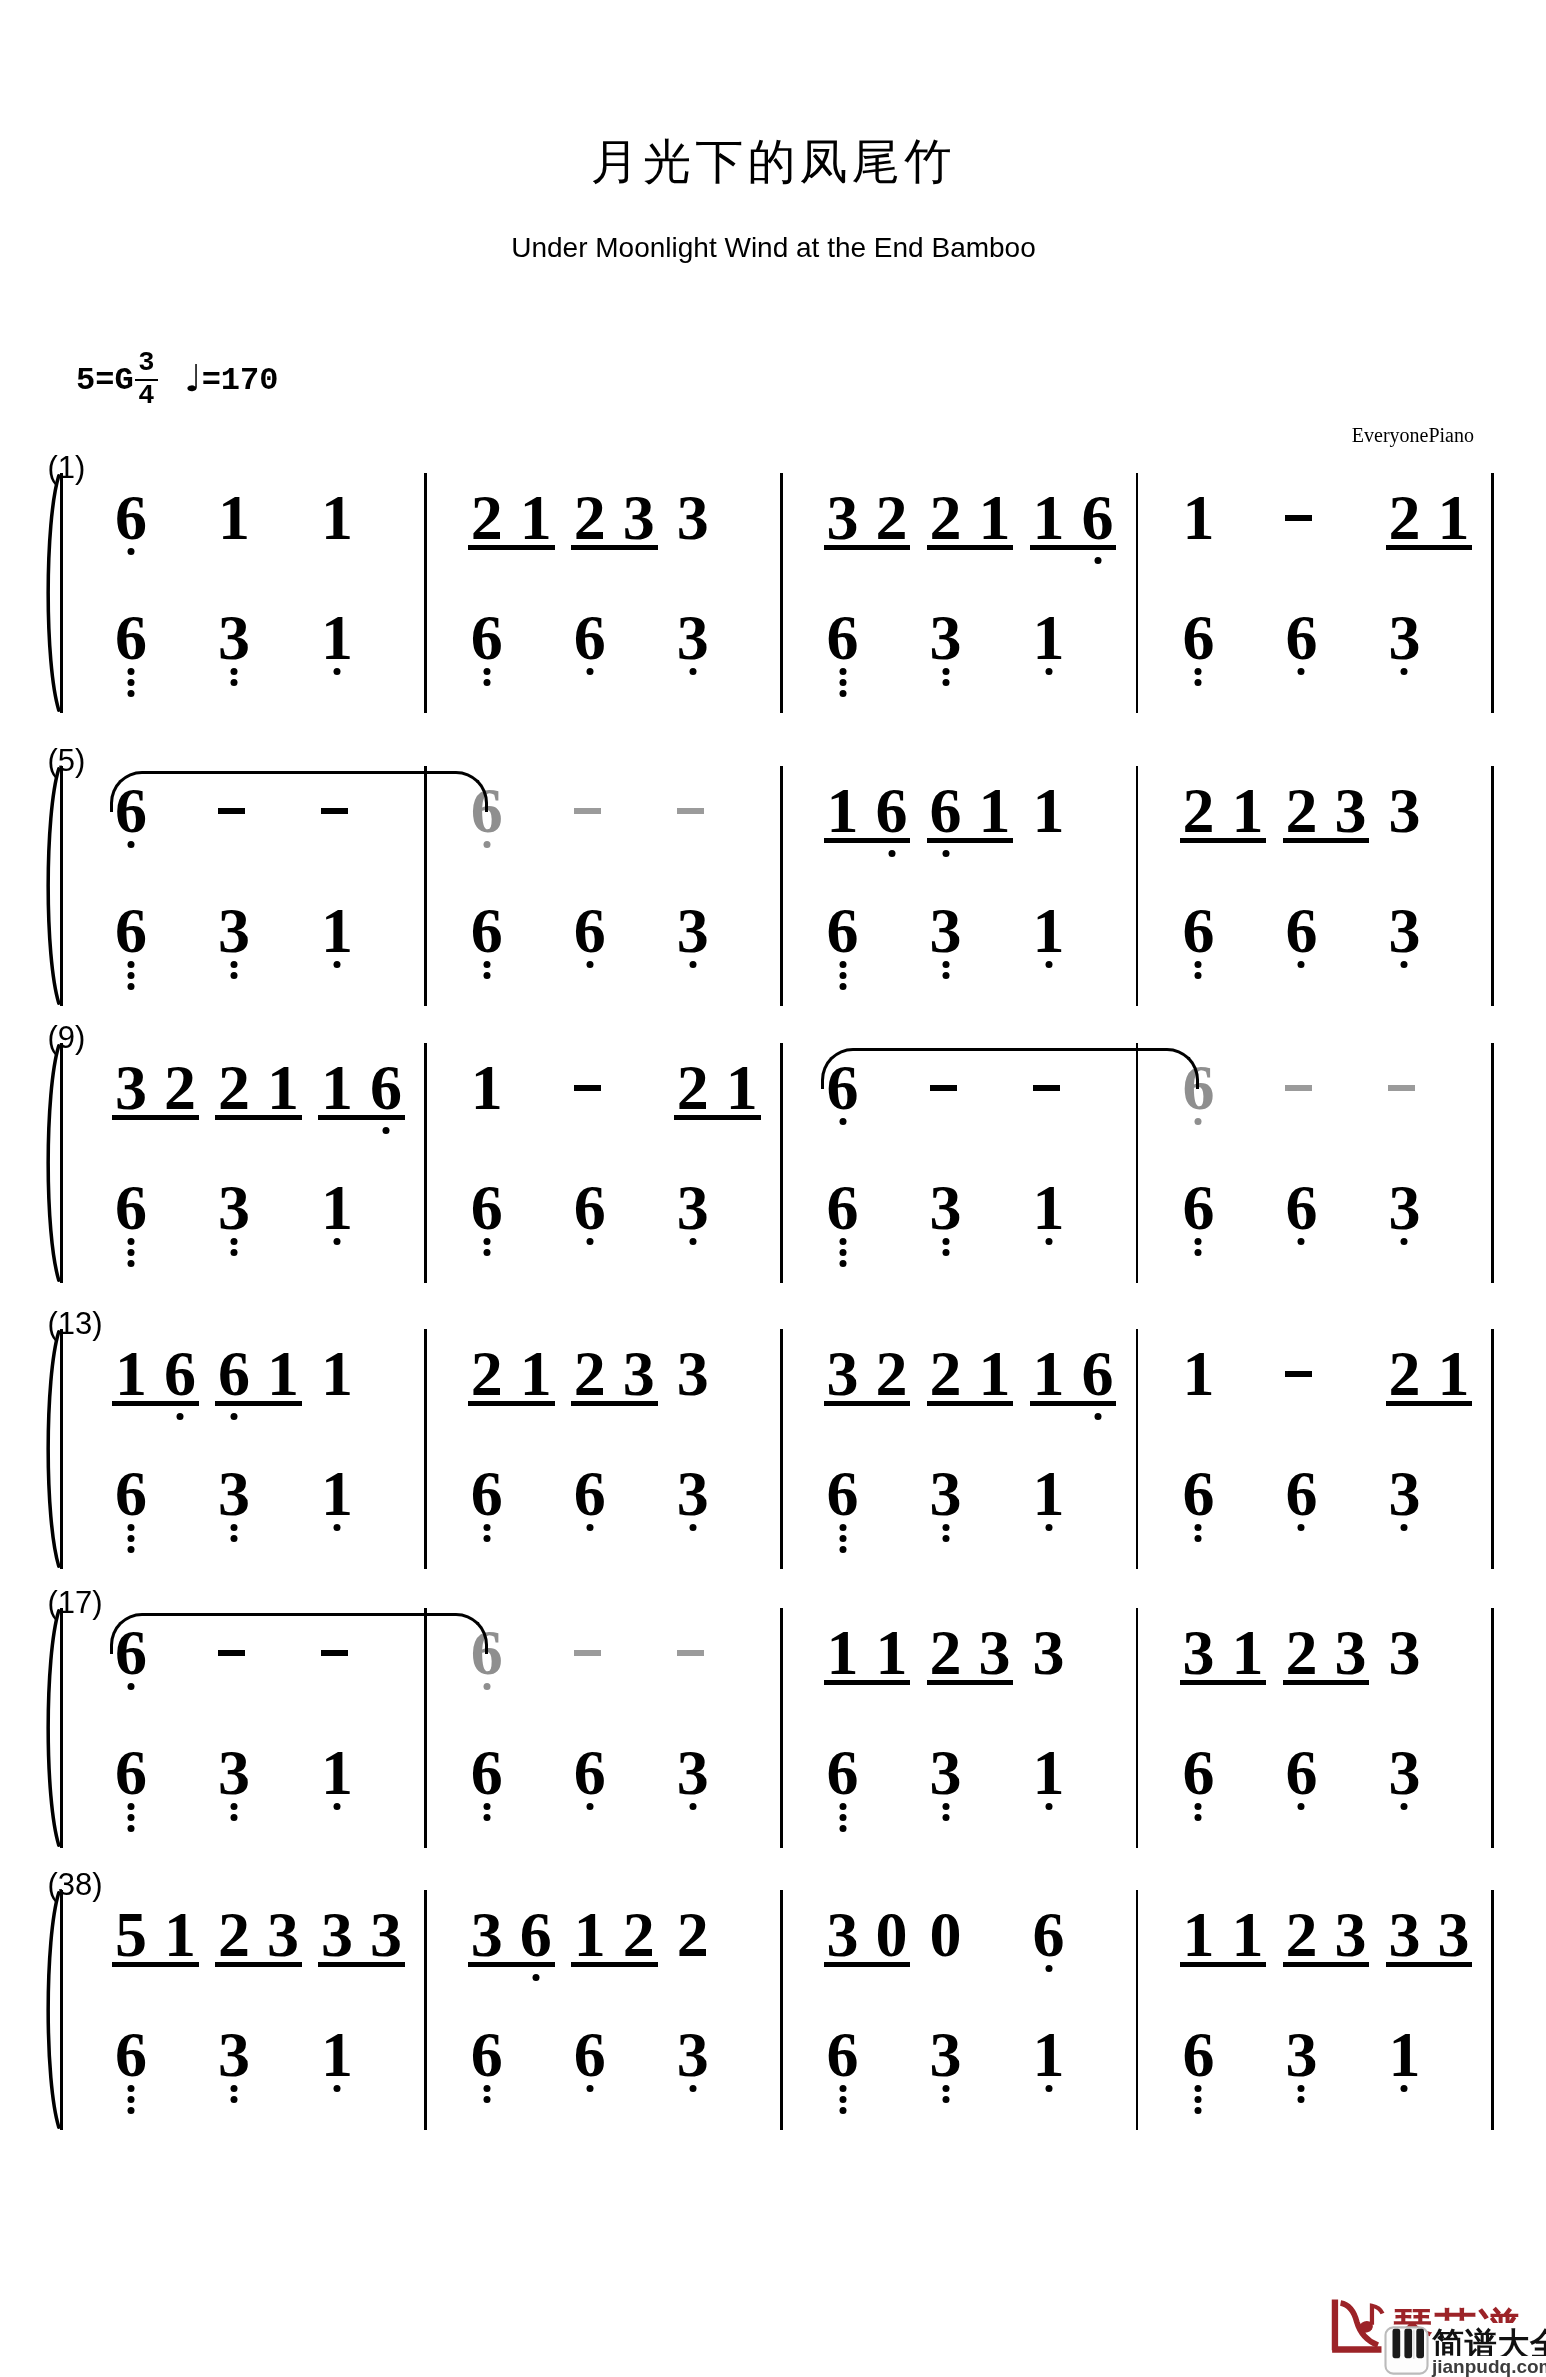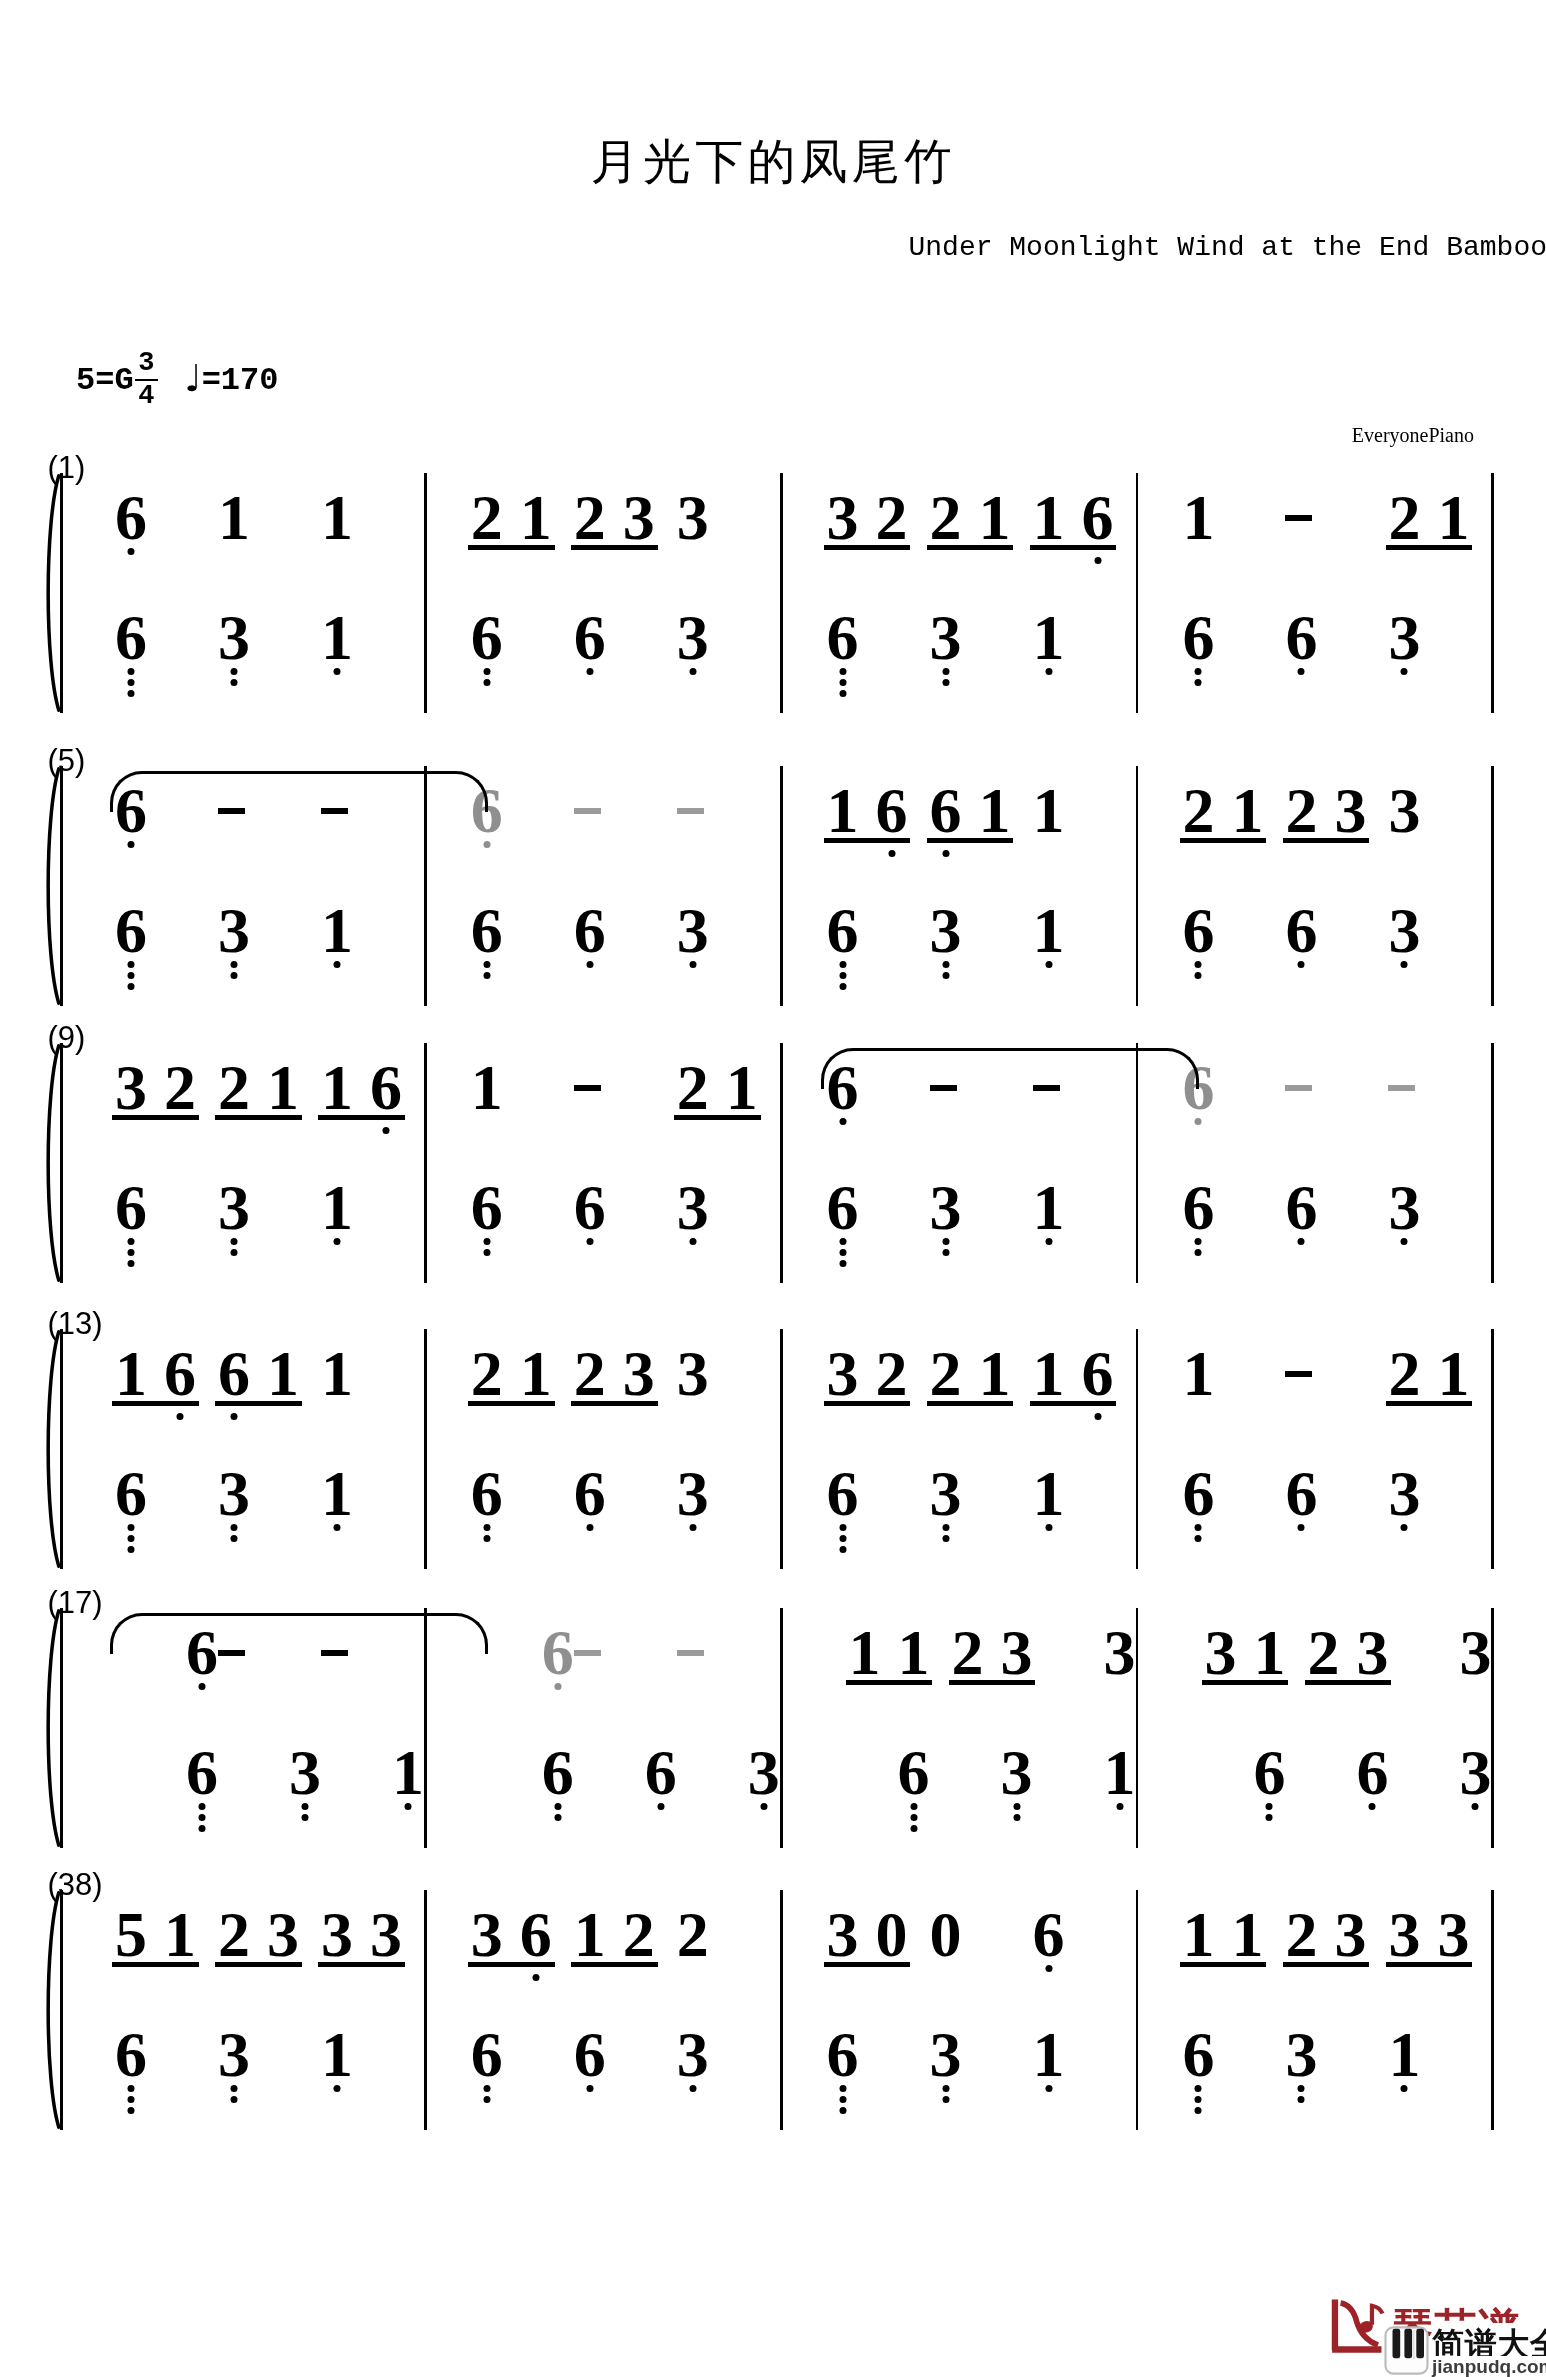--- a/index.html
+++ b/index.html
@@ -1,22 +1,22 @@
 <!DOCTYPE html>
 <html style="font-size:11.3px"><head>
 <meta charset="utf-8">
 <style>
   *{margin:0;padding:0;box-sizing:border-box}
   html,body{background:#ffffff}
   .page{position:relative;width:1547px;height:2377px;background:#fff;overflow:hidden;
         font-family:"Liberation Serif",serif;color:#000}
   .title{position:absolute;top:130px;left:0;width:100%;text-align:center;
          font-size:48px;font-weight:normal;letter-spacing:4.2px}
-  .subtitle{position:absolute;top:232px;left:0;width:100%;text-align:right;
-            font-family:Liberation Mono, monospace;font-size:28px}
+  .subtitle{position:absolute;top:232px;left:0;width:100%;text-align:center;
+            font-family:Liberation Sans, sans-serif;font-size:28px}
   .keyline{position:absolute;left:76px;top:346px;height:68px;display:flex;align-items:center;
            font-family:"Liberation Mono",monospace;font-weight:bold;font-size:32px}
   .frac{display:inline-flex;flex-direction:column;align-items:center;margin:0 5.6px 0 1.4px;
         font-size:27px;line-height:27px}
   .fbar{width:22.6px;height:2.8px;background:#000;margin:2.1px 0}
   .tempo-note{font-family:"DejaVu Sans",sans-serif;font-weight:normal;font-size:37px;margin-left:21px;position:relative;top:-1.4px}
   .credit{position:absolute;top:424px;right:73px;font-size:20px}
 
   .system{position:absolute;left:39px;width:1465px;height:272px}
   .syslabel{position:absolute;top:0;left:8.5px;font-family:"Liberation Sans",sans-serif;font-size:31px}
@@ -673,21 +673,21 @@
                     <div class="dot"></div>
                   </div></div></div>
               <div class="beat"><div class="note"><div class="num">3</div><div class="dots">
                     <div class="dot"></div>
                   </div></div></div>
             </div>
             <div class="vbar"></div>
           </div>
         </div>
       </div>
-      <div class="system" style="top: 1585px; text-align: right;">
+      <div class="system" style="top: 1585px;">
         <div class="syslabel">(17)</div>
         <div class="grand">
           <svg class="brace" width="24" height="240" viewBox="0 0 34 340">
             <path d="M28 4 C8 70 8 270 28 336" fill="none" stroke="#000" stroke-width="5" stroke-linecap="round"></path>
           </svg>
           <div class="leadline"></div>
           <div class="row rh">
             <div class="measure">
               <div class="beat"><div class="note"><div class="num">6</div><div class="dots">
                     <div class="dot"></div>

